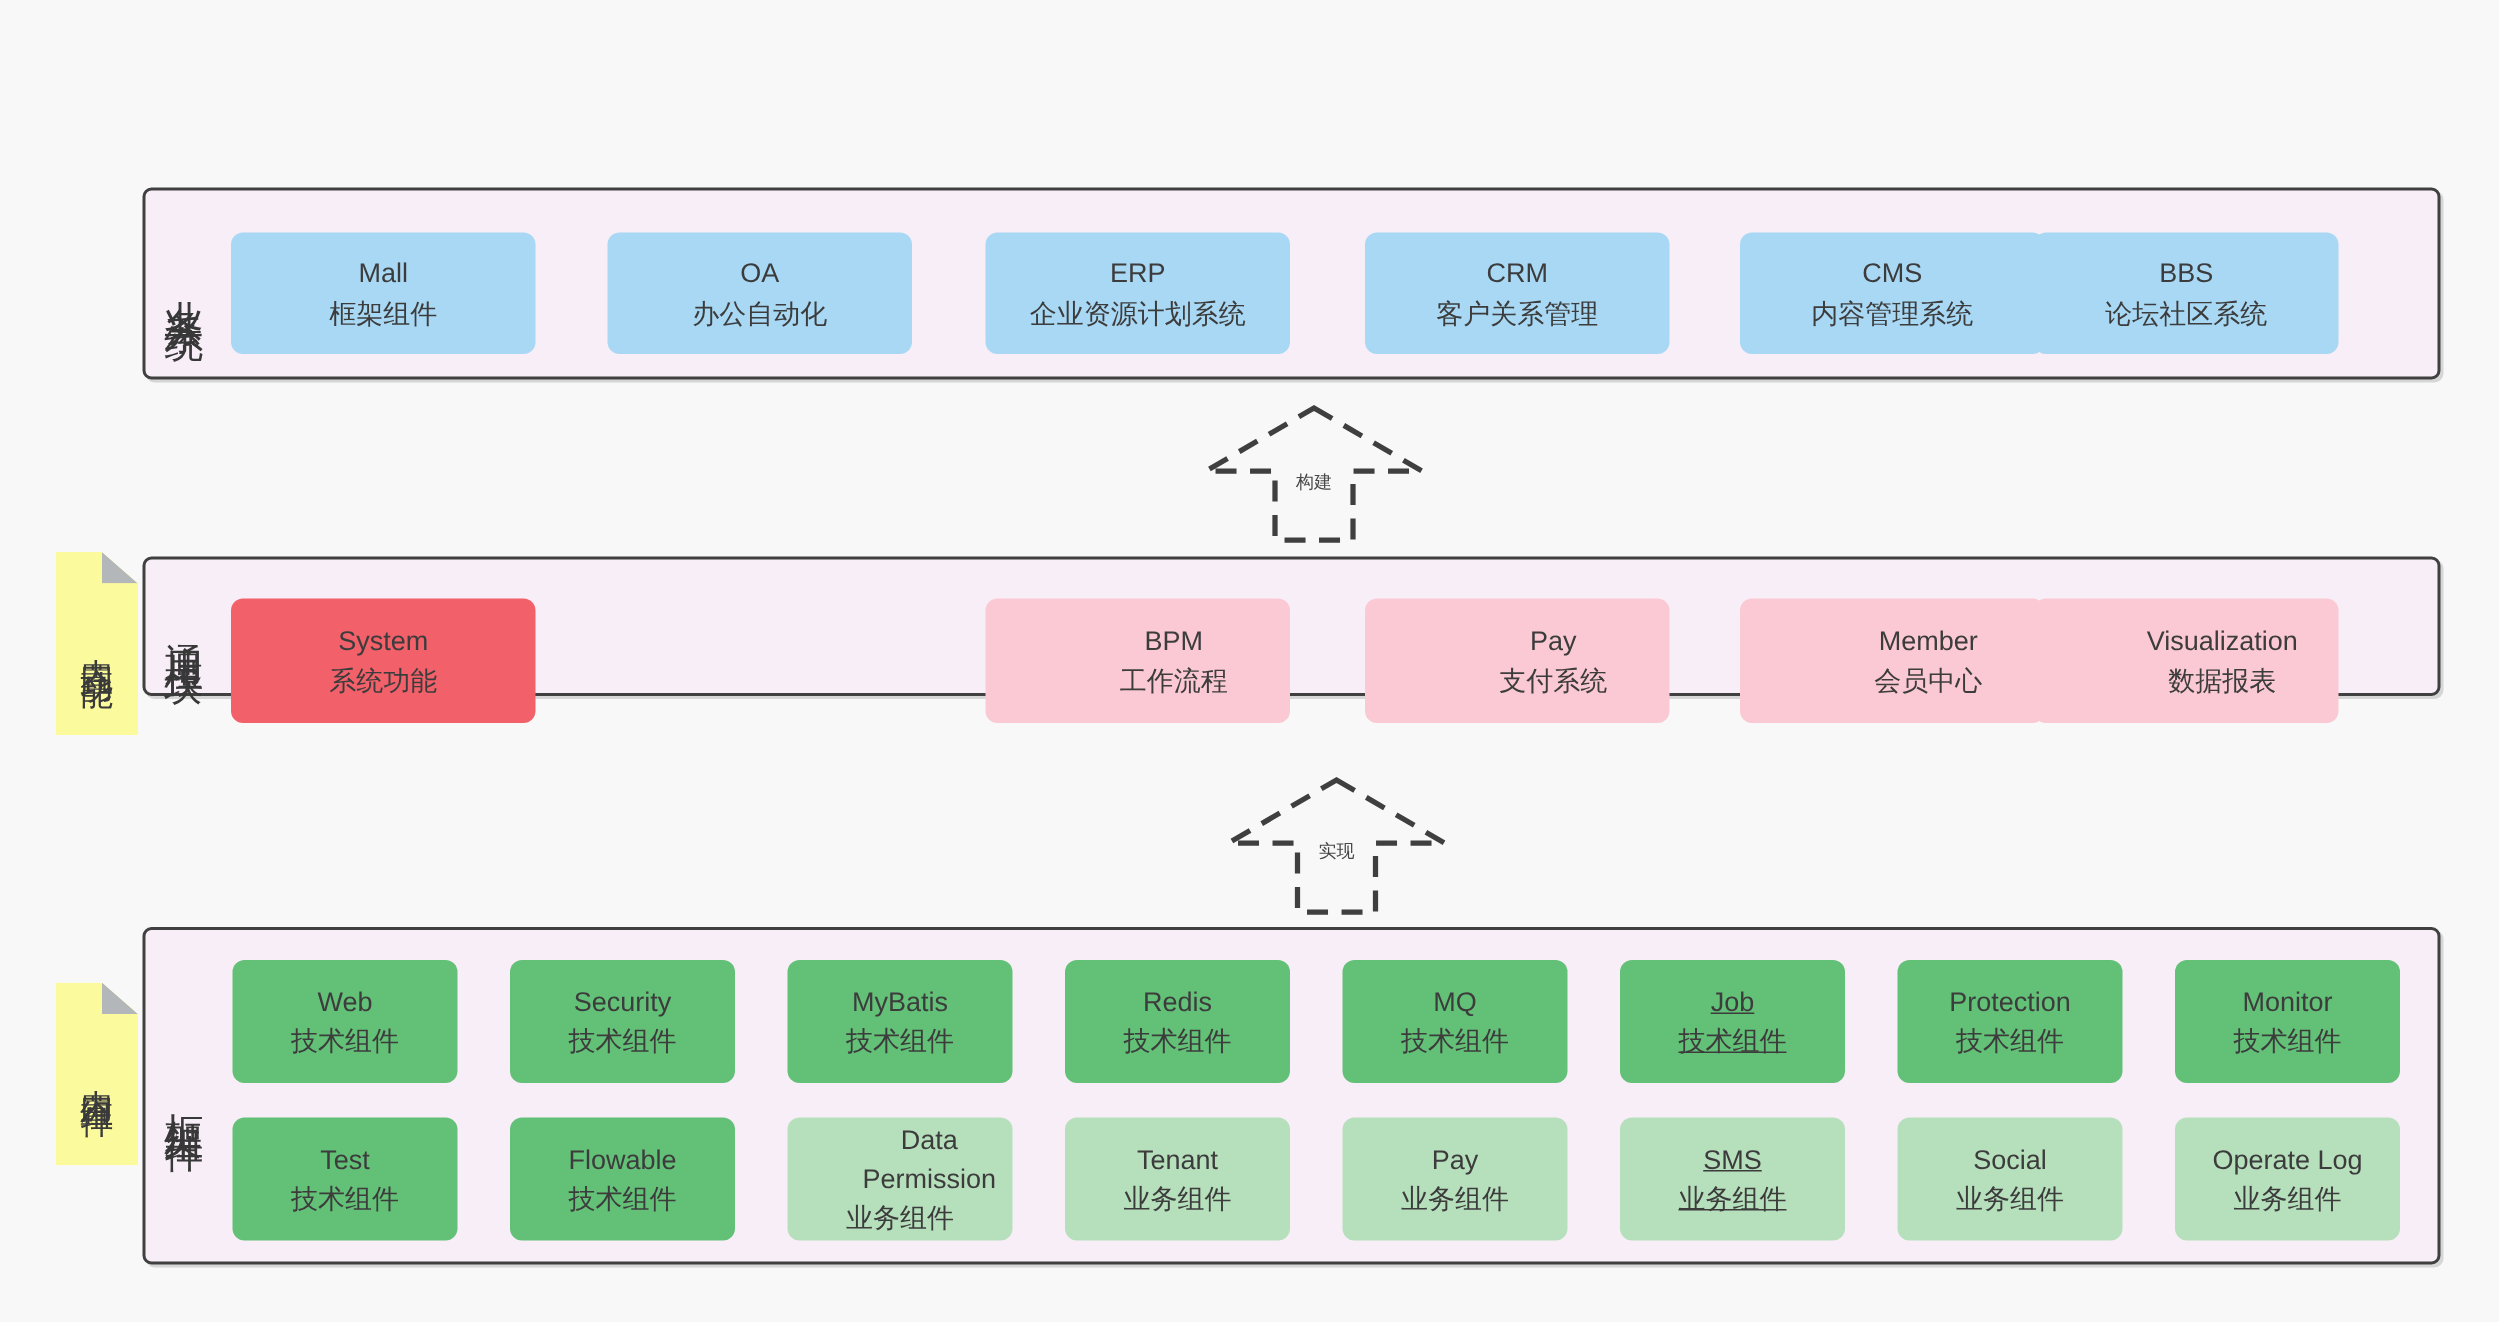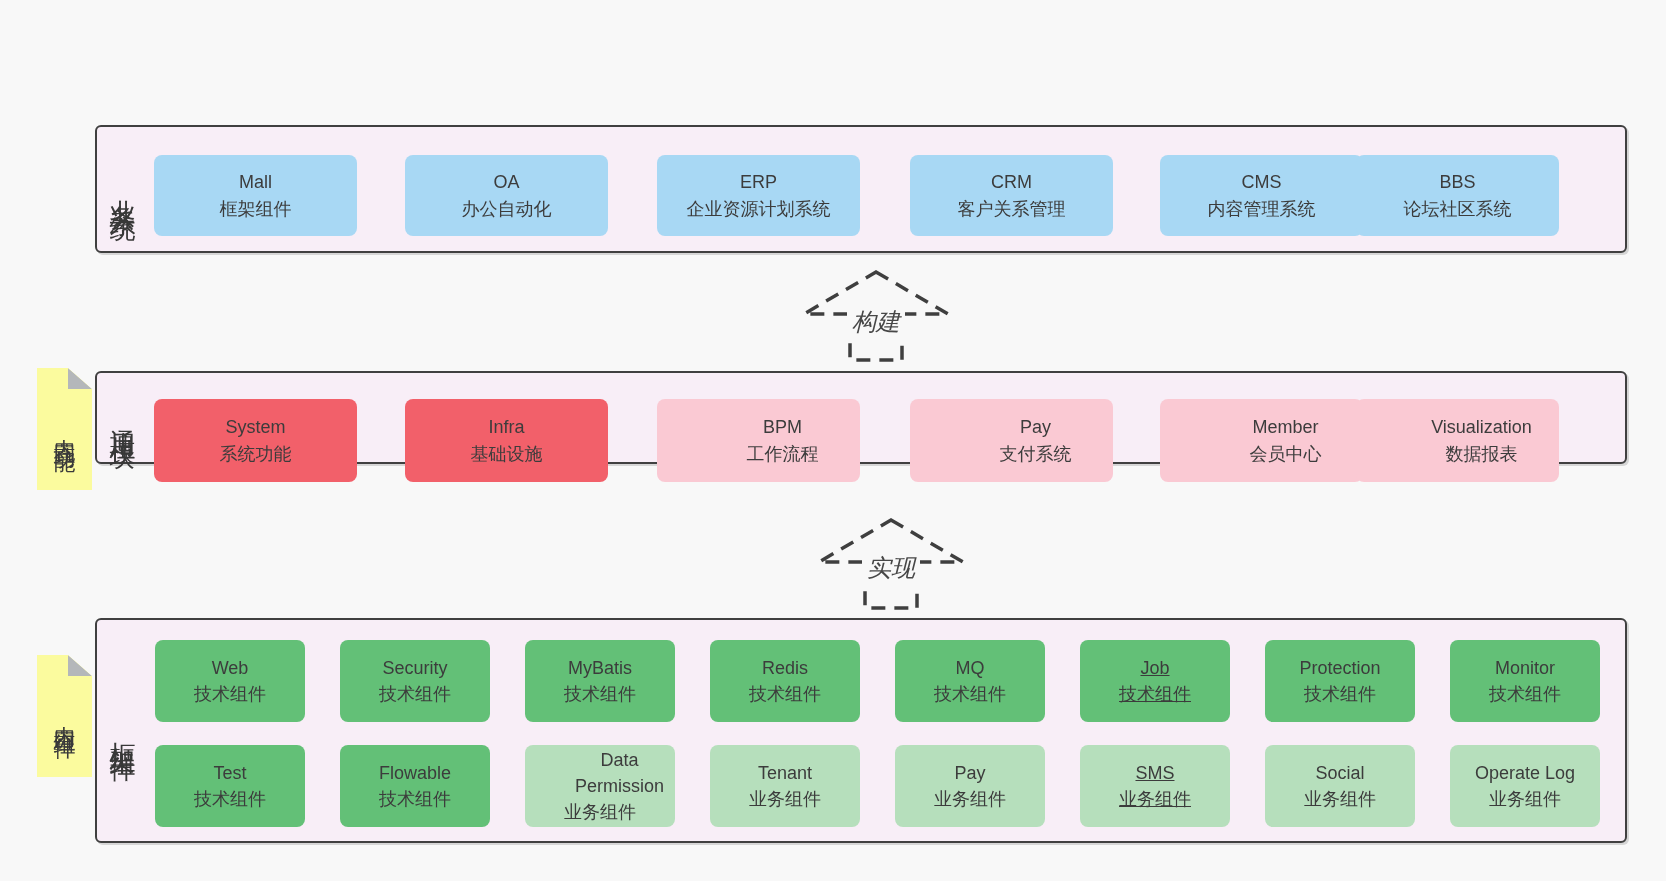--- a/index.html
+++ b/index.html
@@ -112,25 +112,24 @@
     fill: none;
     stroke: #3f3f3f;
     stroke-width: 3.5;
     stroke-dasharray: 14 9;
   }
   .arrow-label {
     position: absolute;
     transform: translate(-50%, -50%);
     background: #f8f8f8;
     padding: 2px 5px;
-    font-size: 24px;
+    font-size: 12px;
     color: #474747;
     z-index: 4;
     white-space: nowrap;
-    font-style: italic;
   }
   #arrow-label-build     { left: 876px; top: 322px; }
   #arrow-label-implement { left: 891px; top: 568px; }
 </style>
 </head>
 <body>
 
 <div class="canvas">
 
   <div class="sticky" id="sticky-modules">
@@ -169,24 +168,20 @@
       <div class="bd">论坛社区系统</div>
     </div>
   </section>
 
   <section class="layer" id="layer-modules">
     <div class="vlabel">通用模块</div>
     <div class="box red ca0">
       <div class="bn">System</div>
       <div class="bd">系统功能</div>
     </div>
-    <div class="box red ca1">
-      <div class="bn">Infra</div>
-      <div class="bd">基础设施</div>
-    </div>
     <div class="box pink ca2">
       <div class="bn">BPM</div>
       <div class="bd">工作流程</div>
     </div>
     <div class="box pink ca3">
       <div class="bn">Pay</div>
       <div class="bd">支付系统</div>
     </div>
     <div class="box pink ca4">
       <div class="bn">Member</div>

